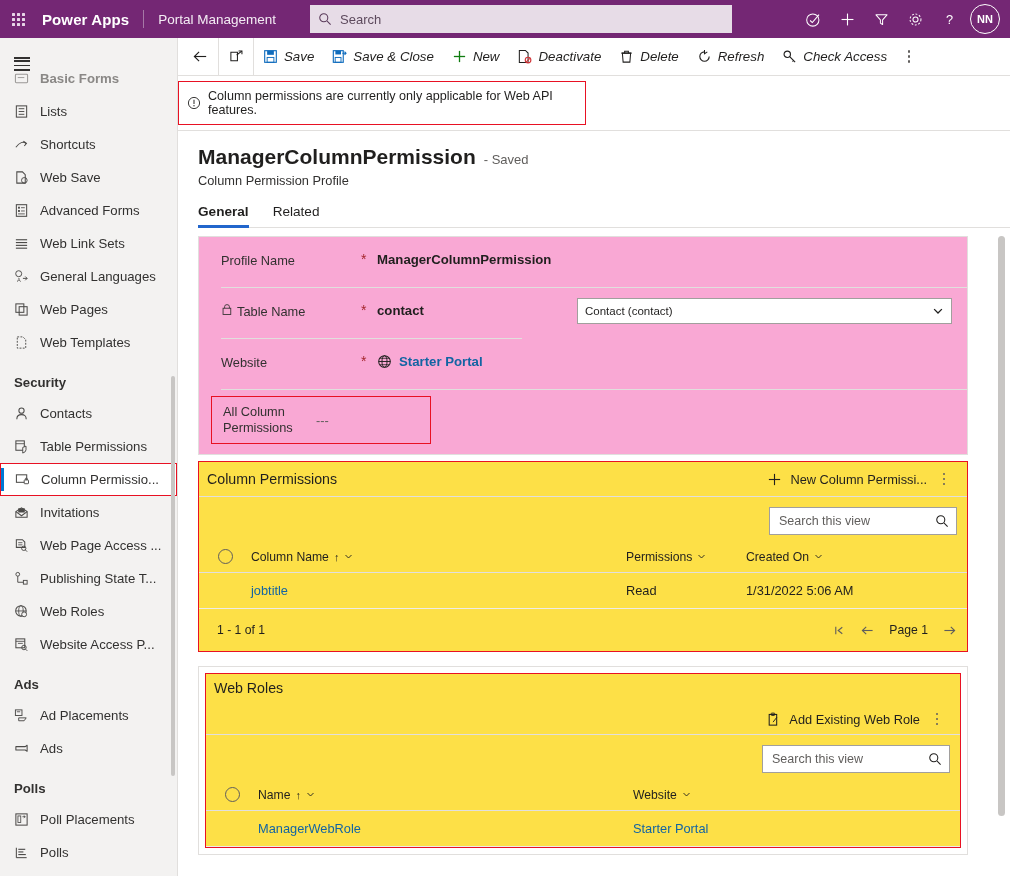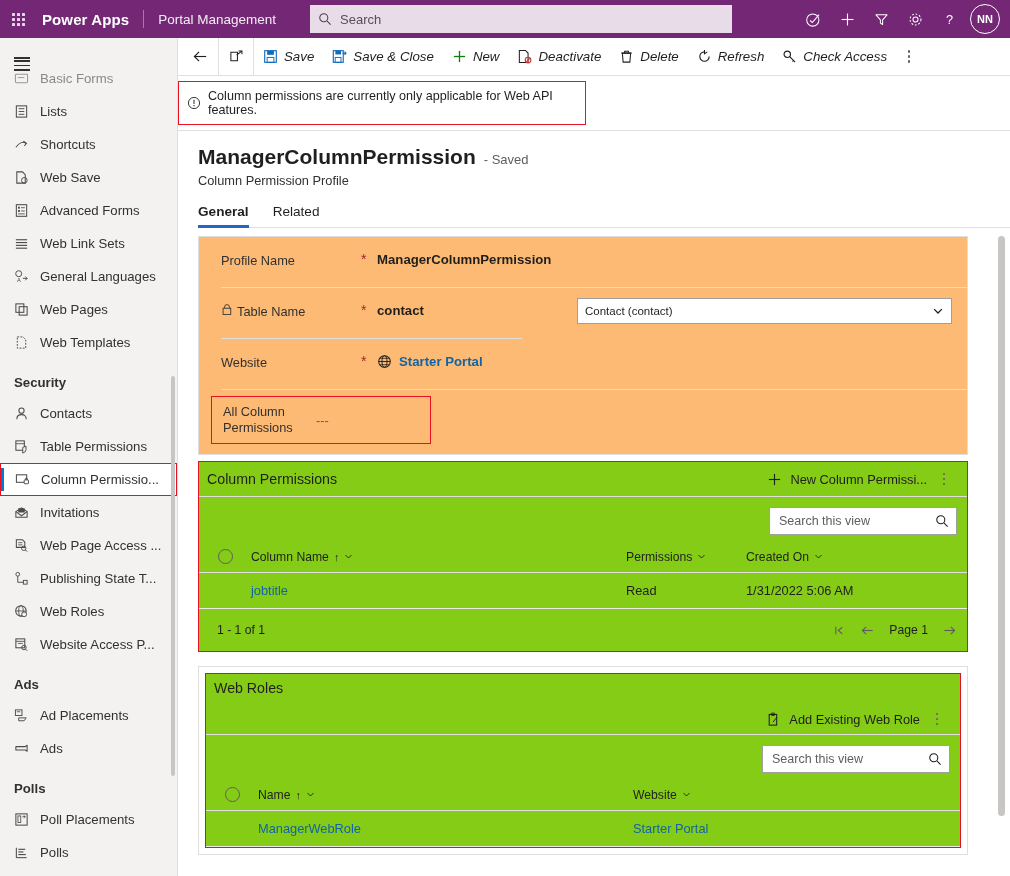--- a/index.html
+++ b/index.html
@@ -113,21 +113,21 @@
     color: #323130;
     font-size: 13.2px;
     white-space: nowrap;
     position: relative;
   }
   .navitem .nico {
     width: 26px; flex: 0 0 26px;
     display: flex; align-items: center;
     color: #4b4a48;
   }
-  .navitem.faded { color: #8a8886; }
+  .navitem.faded { color: #8a8886; font-weight: bold; }
   .navitem.faded .nico { color: #9a9896; }
   .navitem.selected {
     background: #ffffff;
     border: 1.5px solid #e81123;
   }
   .navitem.selected::before {
     content: ""; position: absolute;
     left: 0px; top: 4px; bottom: 4px;
     width: 3px; background: #0078d4;
   }
@@ -241,21 +241,21 @@
   .page-scrollbar {
     position: absolute;
     right: 5px; top: 8px;
     width: 7px; height: 580px;
     background: #c8c6c4; border-radius: 4px;
   }
 
   
   .card {
     border: 1px solid #e1dfdd;
-    background: #fdba74;
+    background: #f9a8d4;
     margin: 8px 42px 0 20px;
   }
   .frow {
     display: flex; align-items: flex-start;
     min-height: 50px;
     padding: 0 0 0 22px;
   }
   .flabel {
     width: 140px; flex: 0 0 140px;
     font-size: 12.8px; color: #323130;
@@ -305,21 +305,21 @@
   .hl-label {
     width: 104px; flex: 0 0 104px;
     font-size: 12.8px; color: #323130;
     padding-left: 11px; line-height: 16px;
   }
   .hl-val { font-size: 12.8px; color: #605e5c; }
 
   
   .subgrid {
     border: 1.5px solid #e81123;
-    background: #84cc16;
+    background: #fde047;
     margin: 6px 42px 0 20px;
   }
   .sg-outer {
     border: 1px solid #e1dfdd;
     margin: 8px 42px 0 20px;
     padding: 6px;
   }
   .sg-head {
     display: flex; align-items: center;
     height: 34px; padding: 0 10px 0 8px;

